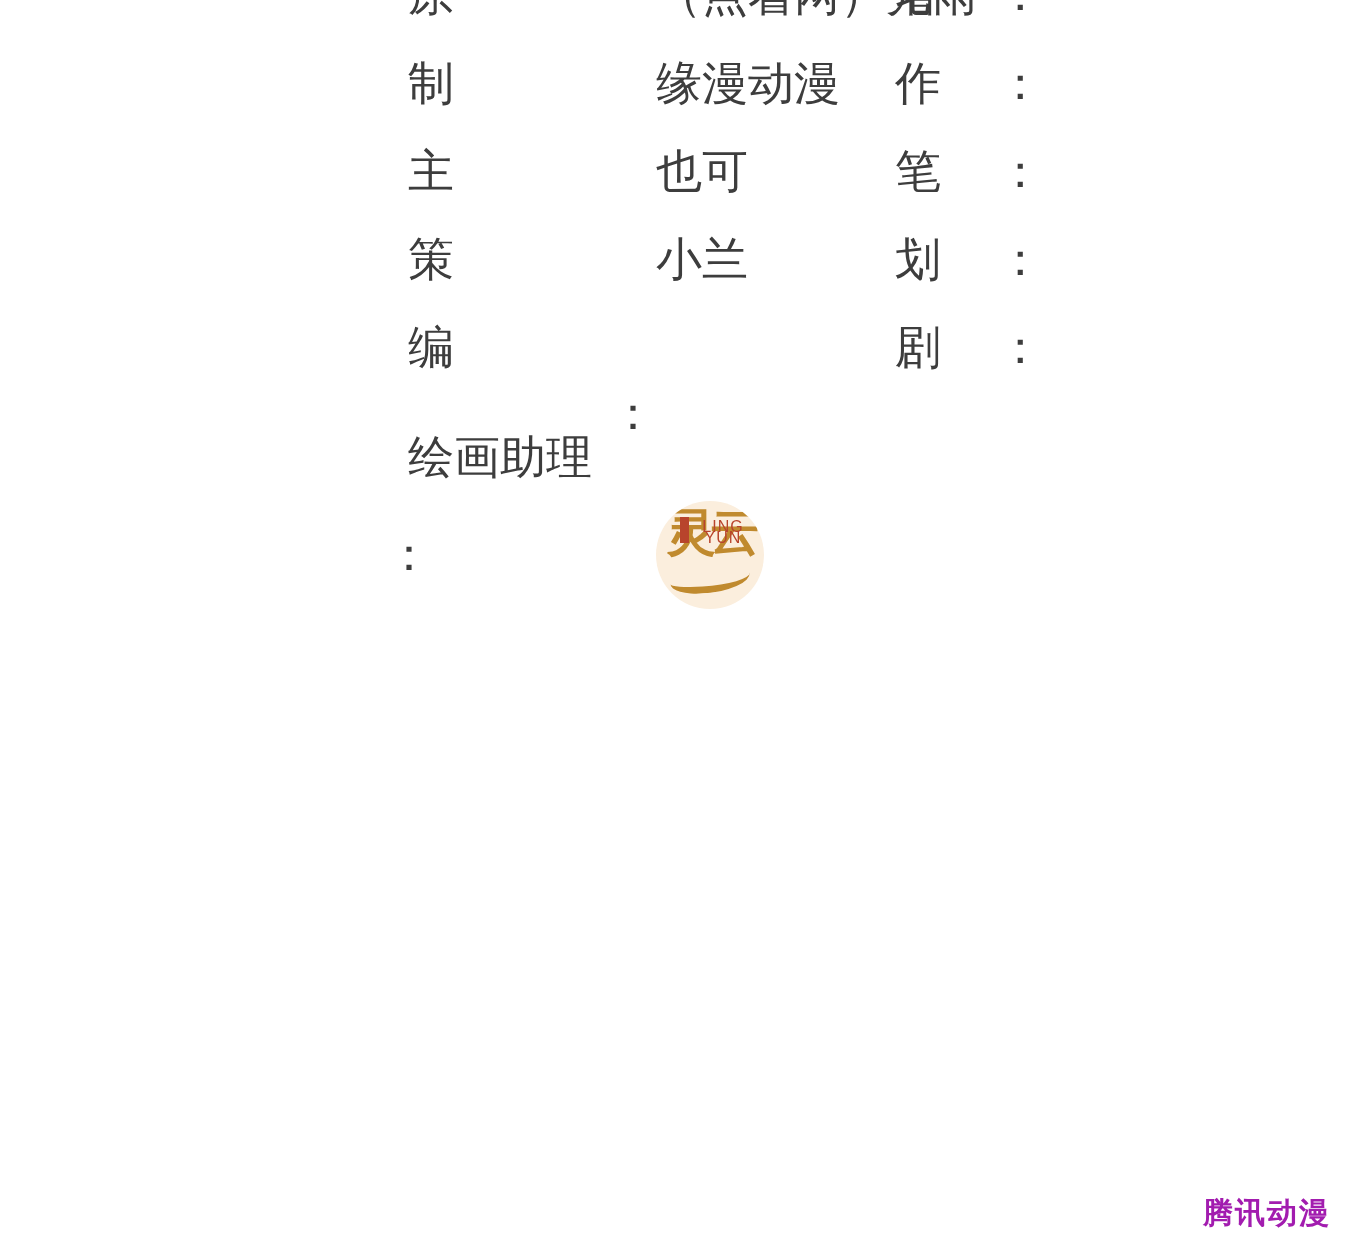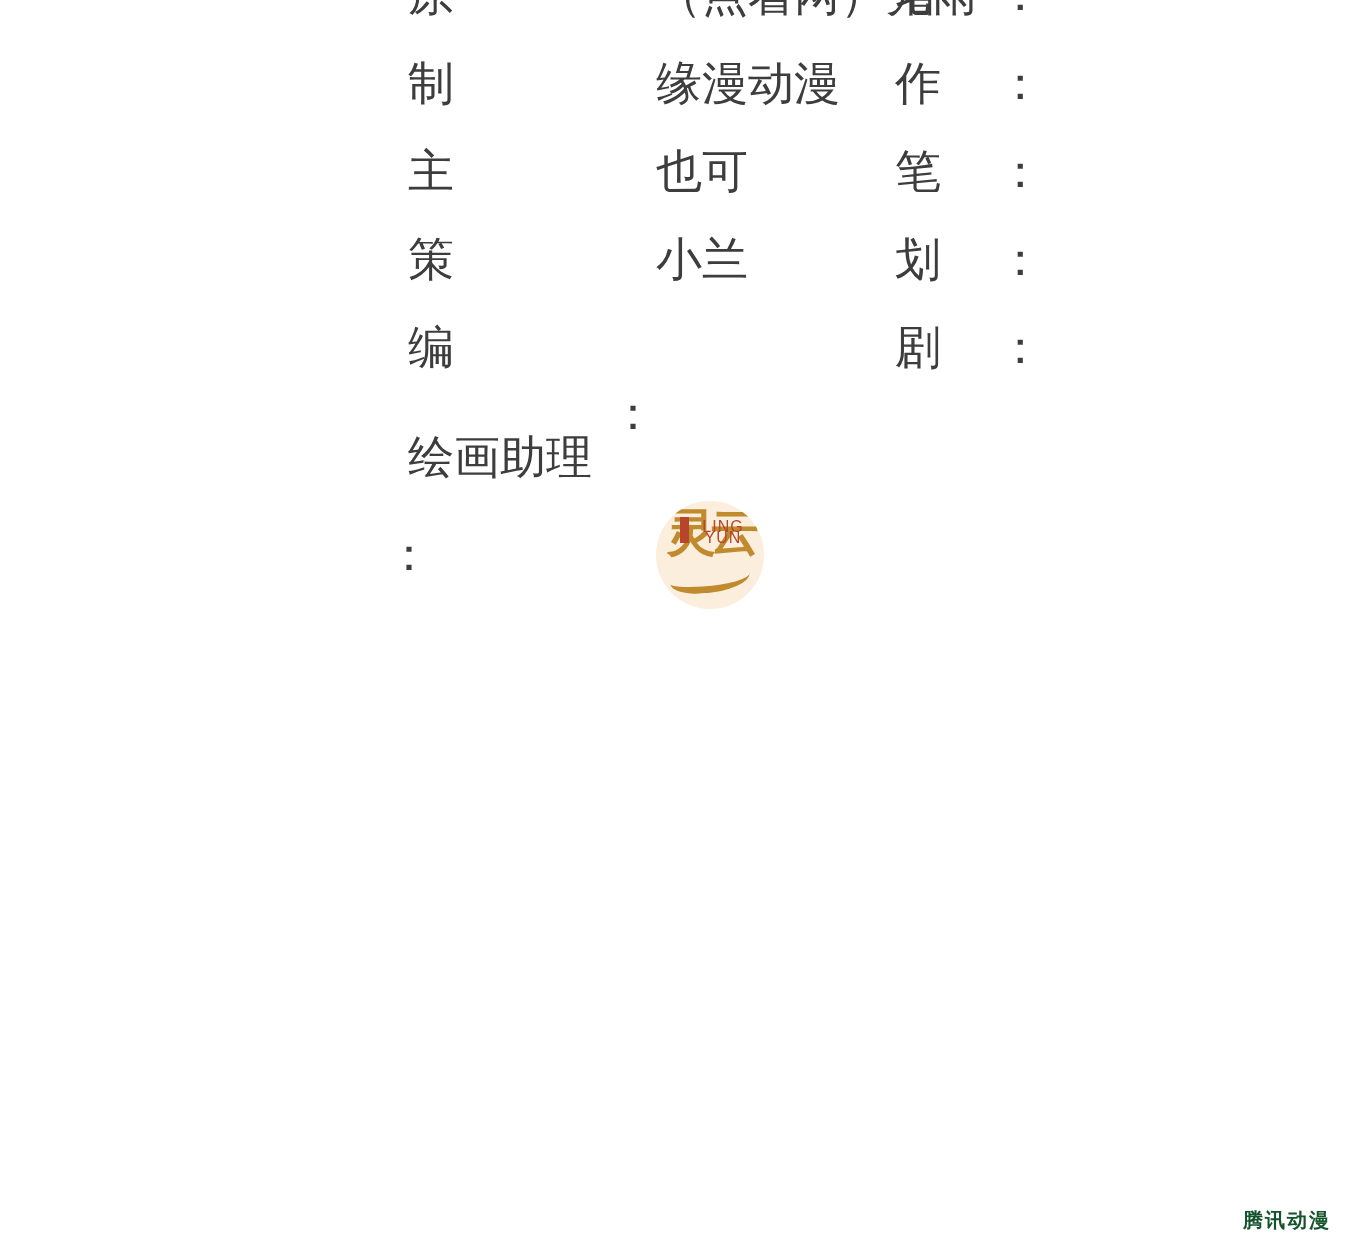--- a/index.html
+++ b/index.html
@@ -131,23 +131,23 @@
     top: 16px;
     width: 9px;
     height: 26px;
     background: #b8442c;
   }
 
   .watermark {
     position: absolute;
     right: 18px;
     bottom: 16px;
-    font-size: 20px;
+    font-size: 30px;
     font-weight: bold;
-    color: #14532d;
+    color: #a21caf;
     letter-spacing: 2px;
     font-family: "DejaVu Sans", sans-serif;
   }
 </style>
 </head>
 <body>
 
 <div class="credits">
 
   <div class="credit-row row-clipped">

